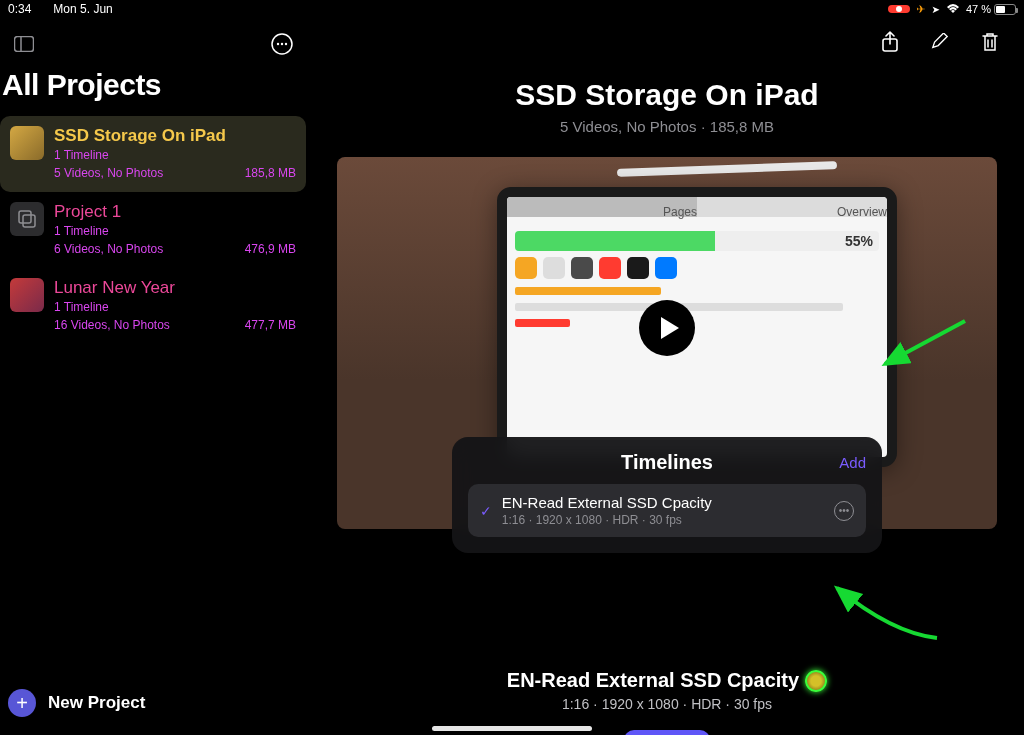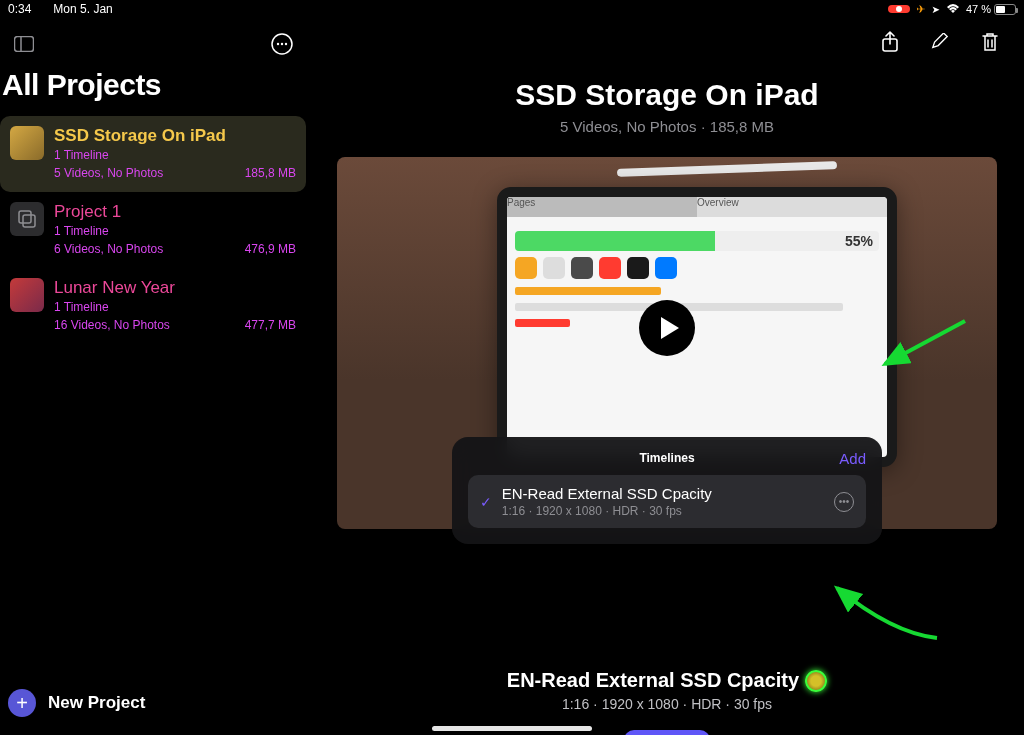--- a/index.html
+++ b/index.html
@@ -44,38 +44,38 @@
   
   .main { flex:1; padding: 6px 14px 8px 14px; position:relative; display:flex; flex-direction:column; }
   .main-top { display:flex; justify-content:flex-end; gap:22px; padding: 4px 6px; }
   .main h2 { font-size:30px; font-weight:700; text-align:center; margin-top:18px; }
   .main-sub { text-align:center; color:#8e8e93; font-size:15px; margin-top:6px; }
   
   .video-area { margin: 22px 0 0 0; position:relative; border-radius:8px; overflow:visible; }
   .video-frame { width: 660px; height: 372px; background: linear-gradient(180deg,#6b4a3a 0%,#4a352a 60%); border-radius:8px; position:relative; overflow:hidden; margin:0 auto;}
   .ipad-mock { position:absolute; left:160px; top:30px; width:400px; height:280px; background:#f6f6f6; border-radius:14px; border: 10px solid #1a1a1a; box-shadow: 0 4px 24px rgba(0,0,0,0.4);}
   .ipad-header{ height:20px; background:#dcdcdc; border-radius:4px 4px 0 0; display:flex;}
-  .ipad-header div{ flex:1; text-align:left; font-size:10px; color:#555; padding-top:0;}
+  .ipad-header div{ flex:1; text-align:right; font-size:12px; color:#555; padding-top:8px;}
   .ipad-header div:first-child{ background:#bbb; border-radius:4px 0 0 0;}
   .ipad-content{ padding:8px; font-size:7px; color:#666;}
   .prog { height:20px; background:#eee; border-radius:4px; margin:6px 0; overflow:hidden; display:flex; align-items:center;}
   .prog-fill{ height:100%; background:#4cd964; width:55%;}
   .prog-label{ font-size:14px; font-weight:600; color:#333; padding:0 6px;}
   .app-row{ display:flex; gap:6px; margin-top:6px;}
   .app-icon{ width:22px; height:22px; border-radius:5px;}
   .bar{ height:8px; margin-top:8px; border-radius:2px;}
   .pencil { position:absolute; left:280px; top:8px; width:220px; height:8px; background:#e8e8e8; border-radius:4px; transform:rotate(-2deg);}
   
   .play-btn { position:absolute; left:50%; top:46%; transform:translate(-50%,-50%); width:56px; height:56px; background:#000; border-radius:50%; display:flex; align-items:center; justify-content:center; cursor:pointer;}
   .play-tri { width:0; height:0; border-left:18px solid #fff; border-top:11px solid transparent; border-bottom:11px solid transparent; margin-left:5px;}
   
   
   .timelines-panel { position:absolute; left:50%; transform:translateX(-50%); top:430px; width:430px; background:rgba(20,20,22,0.95); border-radius:16px; padding:14px 16px 16px 16px; backdrop-filter: blur(10px);}
   .tl-header { display:flex; justify-content:space-between; align-items:center; margin-bottom:10px; position:relative;}
-  .tl-title { font-size:12px; font-weight:600; text-align:center; flex:1;}
+  .tl-title { font-size:20px; font-weight:600; text-align:center; flex:1;}
   .tl-add { color:#7a5cff; font-size:15px; font-weight:500; cursor:pointer; position:absolute; right:0;}
   .tl-item { background:#2c2c30; border-radius:10px; padding:10px 12px; display:flex; align-items:center; gap:10px; cursor:pointer;}
   .check { color:#7a5cff; font-size:14px;}
   .tl-body { flex:1;}
   .tl-name { font-size:15px;}
   .tl-meta { font-size:12px; color:#8e8e93; margin-top:2px;}
   .tl-more { width:20px; height:20px; border:1.5px solid #8e8e93; border-radius:50%; display:flex; align-items:center; justify-content:center; font-size:10px; color:#8e8e93; cursor:pointer;}
   
   .clip-info { text-align:center; margin-top:140px;}
   .clip-title-row { display:flex; align-items:center; justify-content:center; gap:6px;}
@@ -91,21 +91,21 @@
   svg { display:block; }
   
   .home-ind { position:absolute; bottom:4px; left:50%; transform:translateX(-50%); width:160px; height:5px; background:#fff; border-radius:3px; opacity:0.9;}
 </style>
 </head>
 <body>
 
 <div class="statusbar">
   <div class="statusbar-left">
     <span>0:34</span>
-    <span>Mon 5. Jan</span>
+    <span>Mon 5. Jun</span>
   </div>
   <div class="statusbar-right">
     <span class="rec-pill">
         <span class="rec-dot"></span>
       </span>
     <span class="plane">✈</span>
     <span style="font-size:10px;">➤</span>
     <span class="wifi">
       <svg width="14" height="10" viewBox="0 0 14 10">
           <path d="M7 9 L5 7 Q7 5 9 7 Z M3 5 Q7 1 11 5 L9.5 6.5 Q7 4 4.5 6.5 Z M1 3 Q7 -3 13 3 L11.5 4.5 Q7 0 2.5 4.5 Z" fill="#fff"></path>

